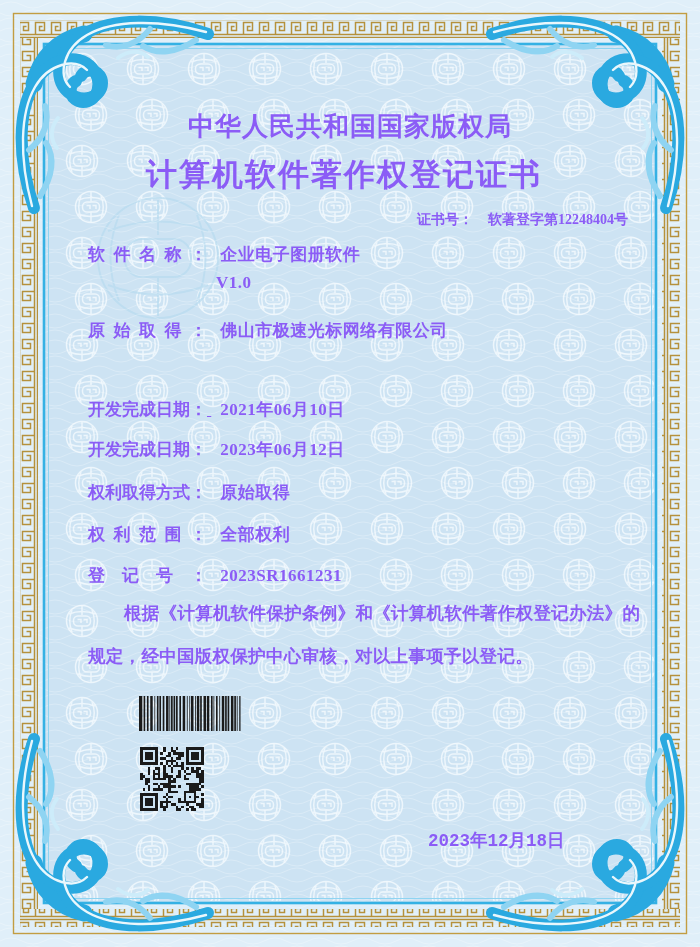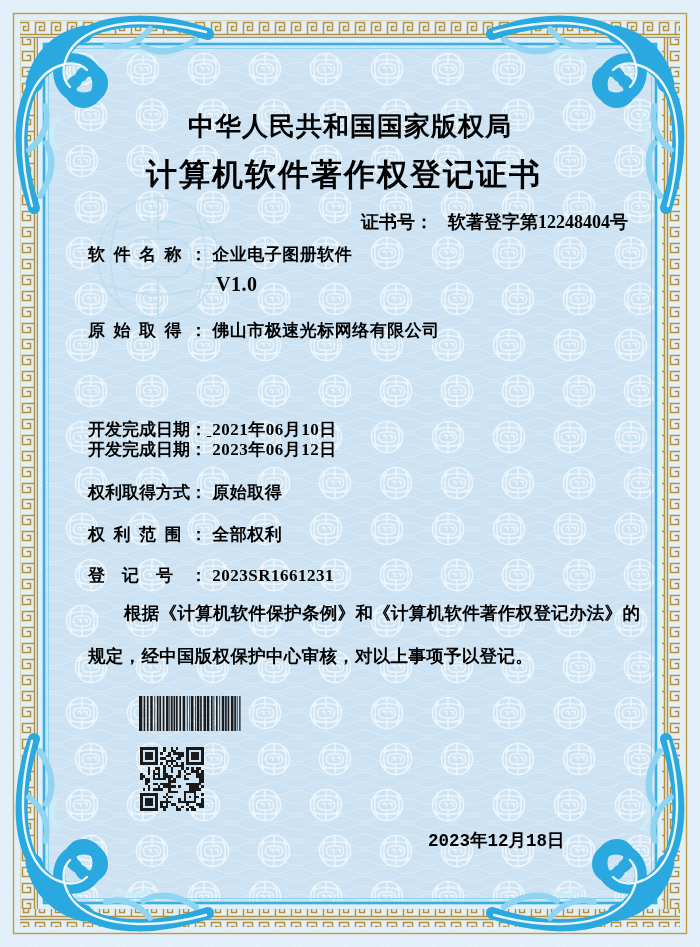--- a/index.html
+++ b/index.html
@@ -5,31 +5,31 @@
   html,body{margin:0;padding:0;background:#ffffff;}
   .certificate{
     position:relative;
     width:700px;height:947px;
     overflow:hidden;
     background:#e0EFf9;
     font-family:"Liberation Serif","DejaVu Serif",serif;
     color:#141414;
   }
   .layer{position:absolute;left:0;top:0;width:700px;height:947px;pointer-events:none;}
-  .txt{position:absolute;font-weight:700;color:#000000;white-space:nowrap;line-height:1.15;}
+  .txt{position:absolute;font-weight:700;color:#8b5cf6;white-space:nowrap;line-height:1.15;}
   .issuer{top:112px;left:0;width:700px;text-align:center;font-size:26px;letter-spacing:1px;}
   .cert-title{top:157px;left:0;width:688px;text-align:center;font-size:31px;letter-spacing:2px;}
-  .cert-no{top:212px;right:72px;font-size:18px;}
+  .cert-no{top:212px;right:72px;font-size:14px;}
   .cert-no .gap{display:inline-block;width:15px;}
   .field-row{position:absolute;left:88px;font-size:17px;}
   .field-label{display:inline-block;width:119px;text-align:justify;text-align-last:justify;text-justify:inter-character;vertical-align:top;}
-  .field-value{display:inline-block;margin-left:1px;vertical-align:top;letter-spacing:0.5px;}
-  .r0{top:245px;} .r1{top:321px;} .r2{top:420px;text-decoration:underline;} .r3{top:440px;}
+  .field-value{display:inline-block;margin-left:9px;vertical-align:top;letter-spacing:0.5px;}
+  .r0{top:245px;} .r1{top:321px;} .r2{top:400px;text-decoration:underline;} .r3{top:440px;}
   .r4{top:483px;} .r5{top:525px;} .r6{top:566px;}
-  .version-line{top:273px;left:216px;font-size:20px;letter-spacing:0.5px;}
+  .version-line{top:273px;left:216px;font-size:17px;letter-spacing:0.5px;}
   .statement{font-size:17.5px;letter-spacing:0.3px;text-align:right;}
   .st1{top:603px;left:88px;padding-left:36px;}
   .st2{top:646px;left:88px;}
   .issue-date{top:831px;left:428px;font-size:17.5px;font-family:Liberation Mono, monospace;}
   .barcode{position:absolute;left:139px;top:696px;}
   .qrcode{position:absolute;left:140px;top:747px;}
 </style>
 </head>
 <body>
 

